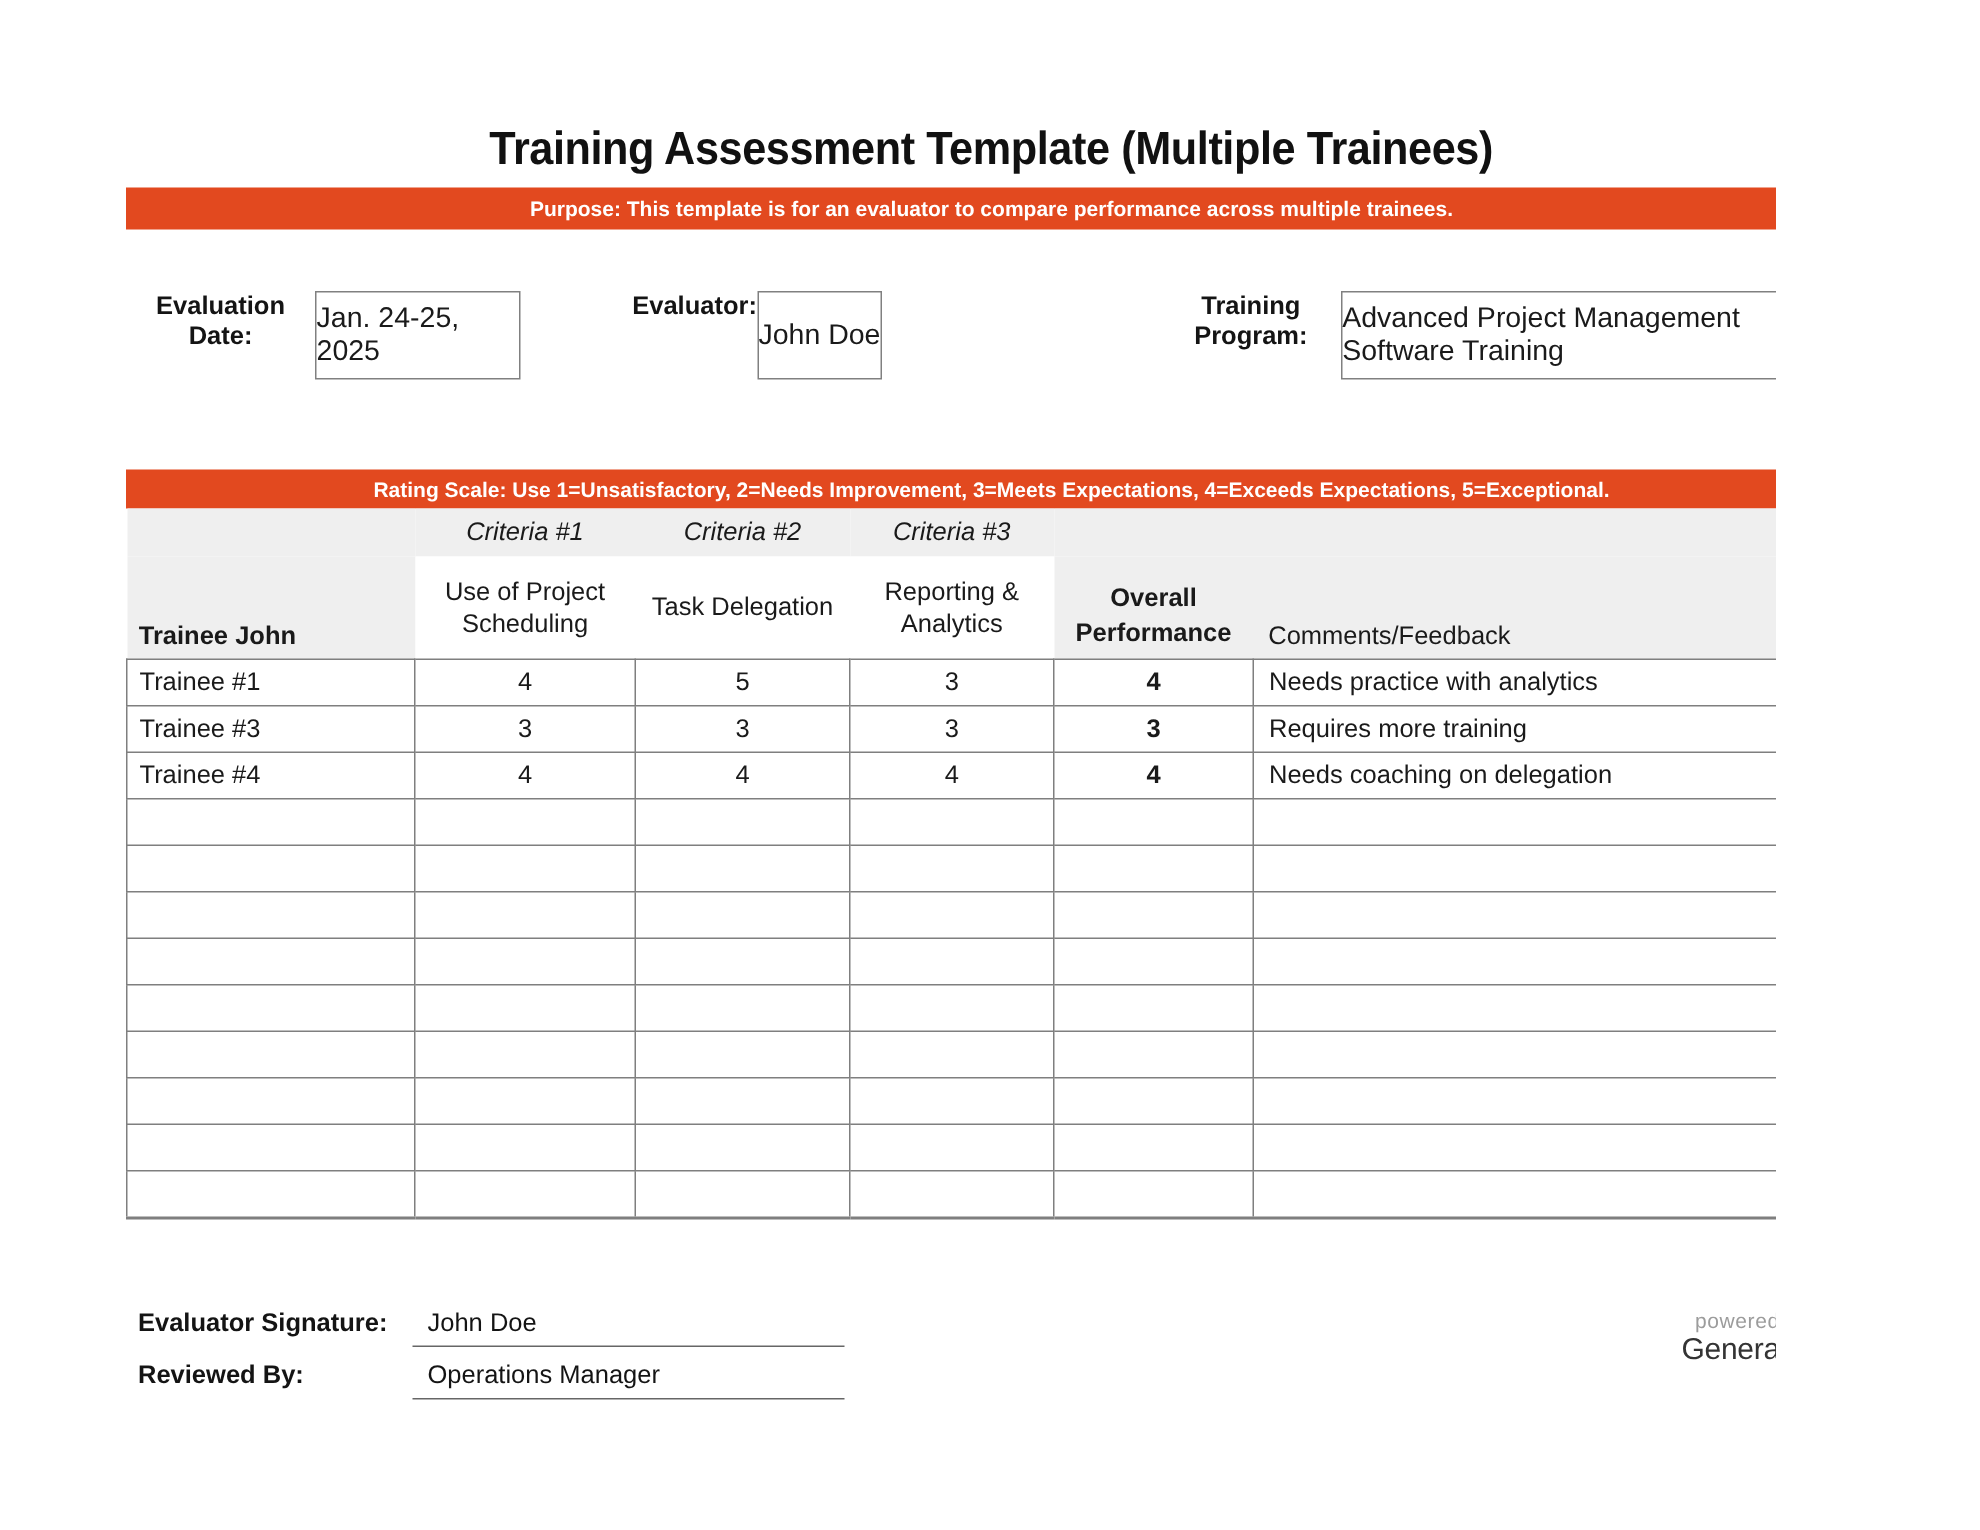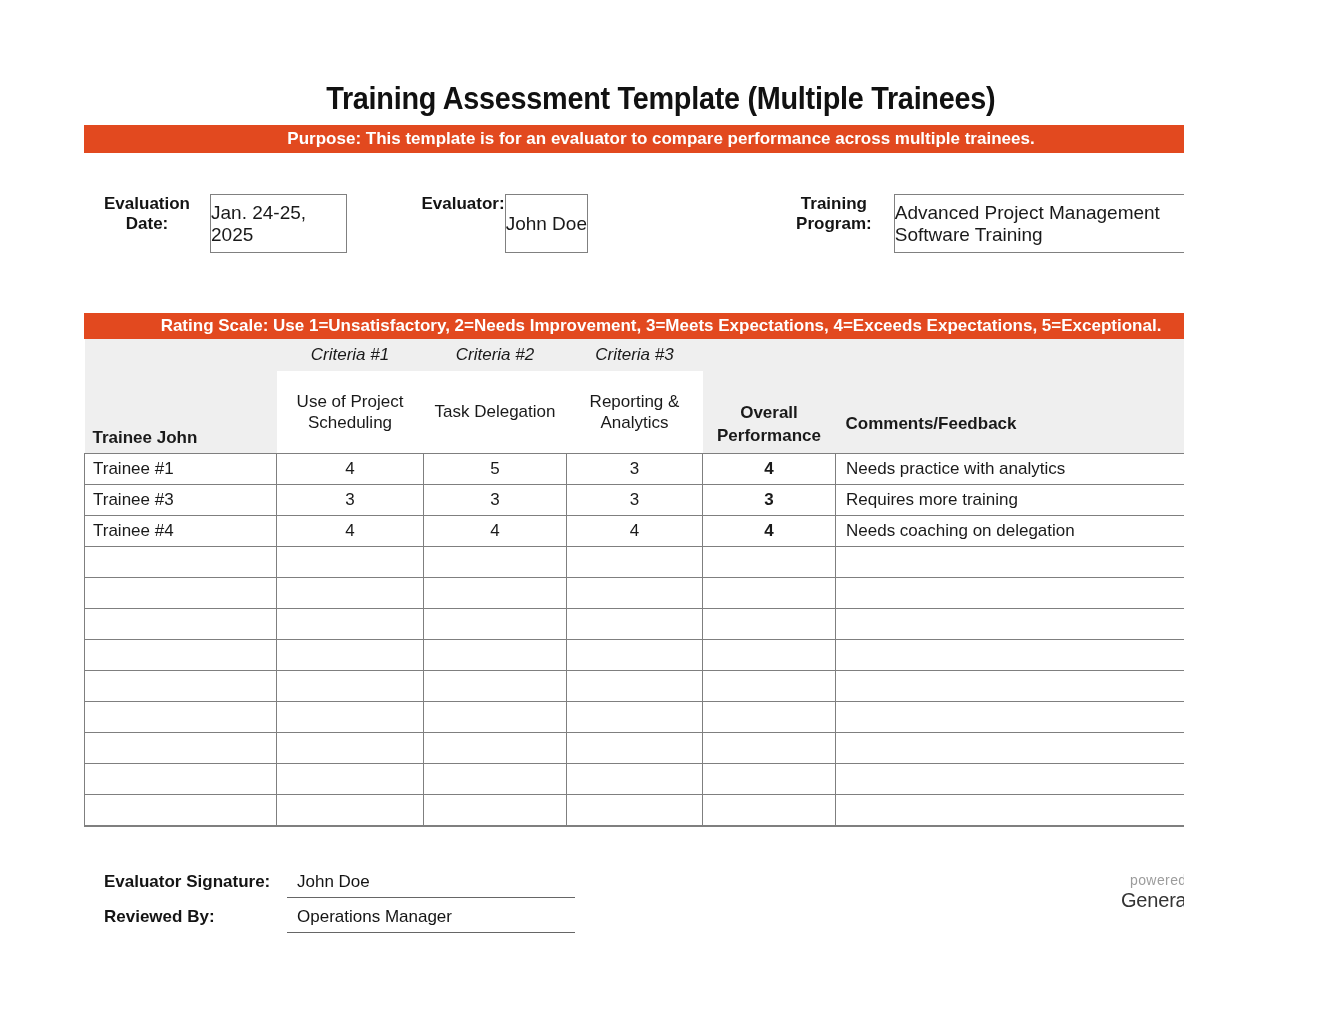--- a/index.html
+++ b/index.html
@@ -18,21 +18,21 @@
     position: absolute; top: 81px; left: 0; width: 100%;
     text-align: center; font-size: 31px; font-weight: bold; color: #111;
     white-space: nowrap;
   }
   .doc-title span { display: inline-block; transform: scaleX(0.93); transform-origin: center; letter-spacing: -0.3px; }
 
   
   .banner {
     position: absolute; left: 0; width: 100%;
     background: #E2491F; color: #ffffff;
-    font-weight: bold; font-size: 17px; text-align: center;
+    font-weight: bold; font-size: 14px; text-align: center;
   }
   .purpose-banner { top: 125px; height: 28px; line-height: 28px; }
   .rating-banner  { top: 313px; height: 26px; line-height: 26px; }
 
   
   .fields {
     position: absolute; top: 194px; left: 0; width: 100%;
     display: flex; justify-content: space-between;
   }
   .field { display: flex; }
@@ -51,34 +51,34 @@
     position: absolute; top: 339px; left: 0;
     width: 1154px; border-collapse: collapse; table-layout: fixed;
     font-size: 17px; color: #1a1a1a;
   }
   thead td { background: #EFEFEF; border: none; padding: 0; }
   tr.criteria-row td { height: 32px; font-style: italic; text-align: center; vertical-align: middle; }
   tr.header-row td { height: 63px; }
   td.white-cell { background: #ffffff; text-align: center; vertical-align: middle; line-height: 1.25; padding: 0 6px; }
   td.hdr-trainee  { vertical-align: bottom; font-weight: bold; padding: 0 0 5px 8px; }
   td.hdr-overall  { vertical-align: bottom; font-weight: bold; text-align: center; line-height: 1.35; padding-bottom: 5px; }
-  td.hdr-comments { vertical-align: bottom; font-weight: bold; padding: 0 0 19px 10px; }
+  td.hdr-comments { vertical-align: bottom; font-weight: normal; padding: 0 0 5px 10px; }
 
   tbody td {
     border: 1px solid #7F7F7F; height: 30px;
     padding: 0 8px; vertical-align: middle; background: #ffffff;
   }
   table.assessment tbody tr:last-child td { border-bottom: 2px solid #7F7F7F; }
   td.cell-name, td.cell-comments { text-align: left; }
   td.cell-comments { padding-left: 10px; }
   td.cell-score { text-align: center; }
   td.cell-overall { text-align: center; font-weight: bold; }
 
   
-  .signature-block { position: absolute; left: 20px; top: 872px; }
+  .signature-block { position: absolute; left: 8px; top: 872px; }
   .sig-row { display: flex; align-items: baseline; margin-bottom: 9px; }
   .sig-label { font-weight: bold; font-size: 17px; width: 183px; }
   .sig-line {
     width: 278px; border-bottom: 1px solid #666;
     font-size: 17px; padding: 0 0 5px 10px; min-height: 18px;
   }
 
   
   .logo-block { position: absolute; right: 8px; top: 872px; }
   .powered-by { font-size: 14px; color: #9C9C9C; letter-spacing: 0.4px; margin: 0 0 1px 9px; }

